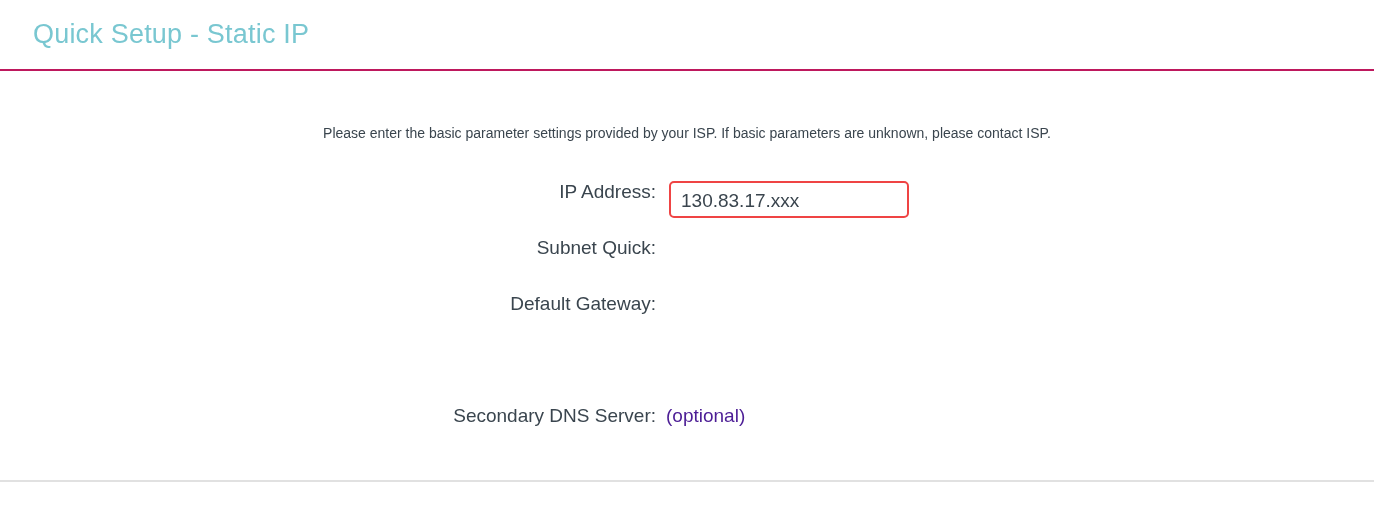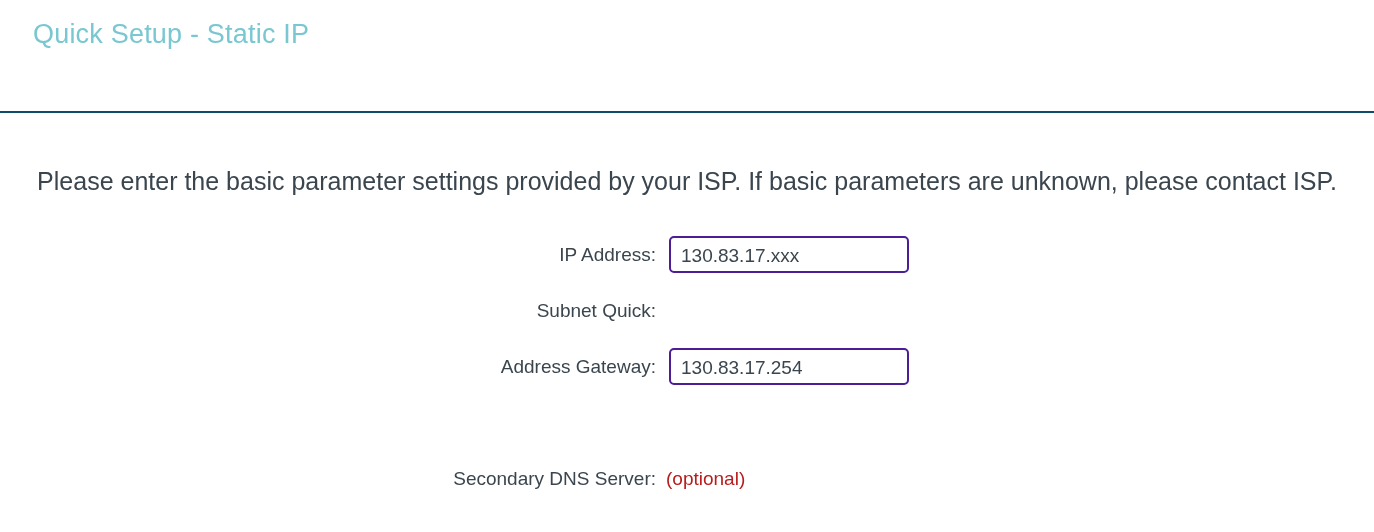--- a/index.html
+++ b/index.html
@@ -4,71 +4,71 @@
 <style>
   * { margin: 0; padding: 0; box-sizing: border-box; }
   html, body {
     width: 1374px;
     height: 532px;
     background: #ffffff;
     font-family: "Liberation Sans", sans-serif;
     overflow: hidden;
   }
   .header {
-    height: 113px;
-    border-bottom: 2px solid #0c4a6e;
+    height: 71px;
+    border-bottom: 2px solid #be185d;
     padding: 19px 16px 0 33px;
   }
   .page-title {
     color: #79c7d1;
     font-size: 27px;
     font-weight: 400;
     letter-spacing: 0.2px;
   }
   .instruction {
     margin-top: 54px;
     text-align: center;
-    font-size: 25px;
+    font-size: 14px;
     color: #3a454e;
     padding: 0 10px;
   }
   .setup-form {
     margin-top: 40px;
   }
   .form-row {
     display: flex;
-    align-items: center;
+    align-items: flex-start;
     margin-bottom: 19px;
     height: 37px;
   }
   .form-row:last-child { margin-bottom: 0; }
   .field-label {
     width: 656px;
     text-align: right;
     font-size: 19px;
     color: #3a454e;
     flex: 0 0 656px;
   }
   .field-input {
     margin-left: 13px;
     width: 240px;
     height: 37px;
-    border: 2px solid #4c1d95;
+    border: 2px solid #ef4444;
     border-radius: 5px;
     font-family: "Liberation Sans", sans-serif;
     font-size: 19px;
     color: #3a454e;
     padding: 2px 0 0 10px;
     outline: none;
     background: #ffffff;
   }
   .field-note {
     margin-left: 10px;
     font-size: 19px;
-    color: #b91c1c;
+    color: #4c1d95;
   }
   .field-note:empty { display: none; }
   .footer-divider {
     margin-top: 38px;
     border-top: 2px solid #e1e1e1;
     height: 0;
   }
 </style>
 </head>
 <body>
@@ -86,22 +86,21 @@
     <input class="field-input" type="text" value="130.83.17.xxx" style="">
 
   </div>
 
   <div class="form-row">
     <span class="field-label">Subnet Quick:</span>
 
   </div>
 
   <div class="form-row">
-    <span class="field-label">Address Gateway:</span>
-    <input class="field-input" type="text" value="130.83.17.254" style="">
+    <span class="field-label">Default Gateway:</span>
 
   </div>
 
   <div class="form-row">
 
   </div>
 
   <div class="form-row">
     <span class="field-label">Secondary DNS Server:</span>
     <span class="field-note">(optional)</span>

